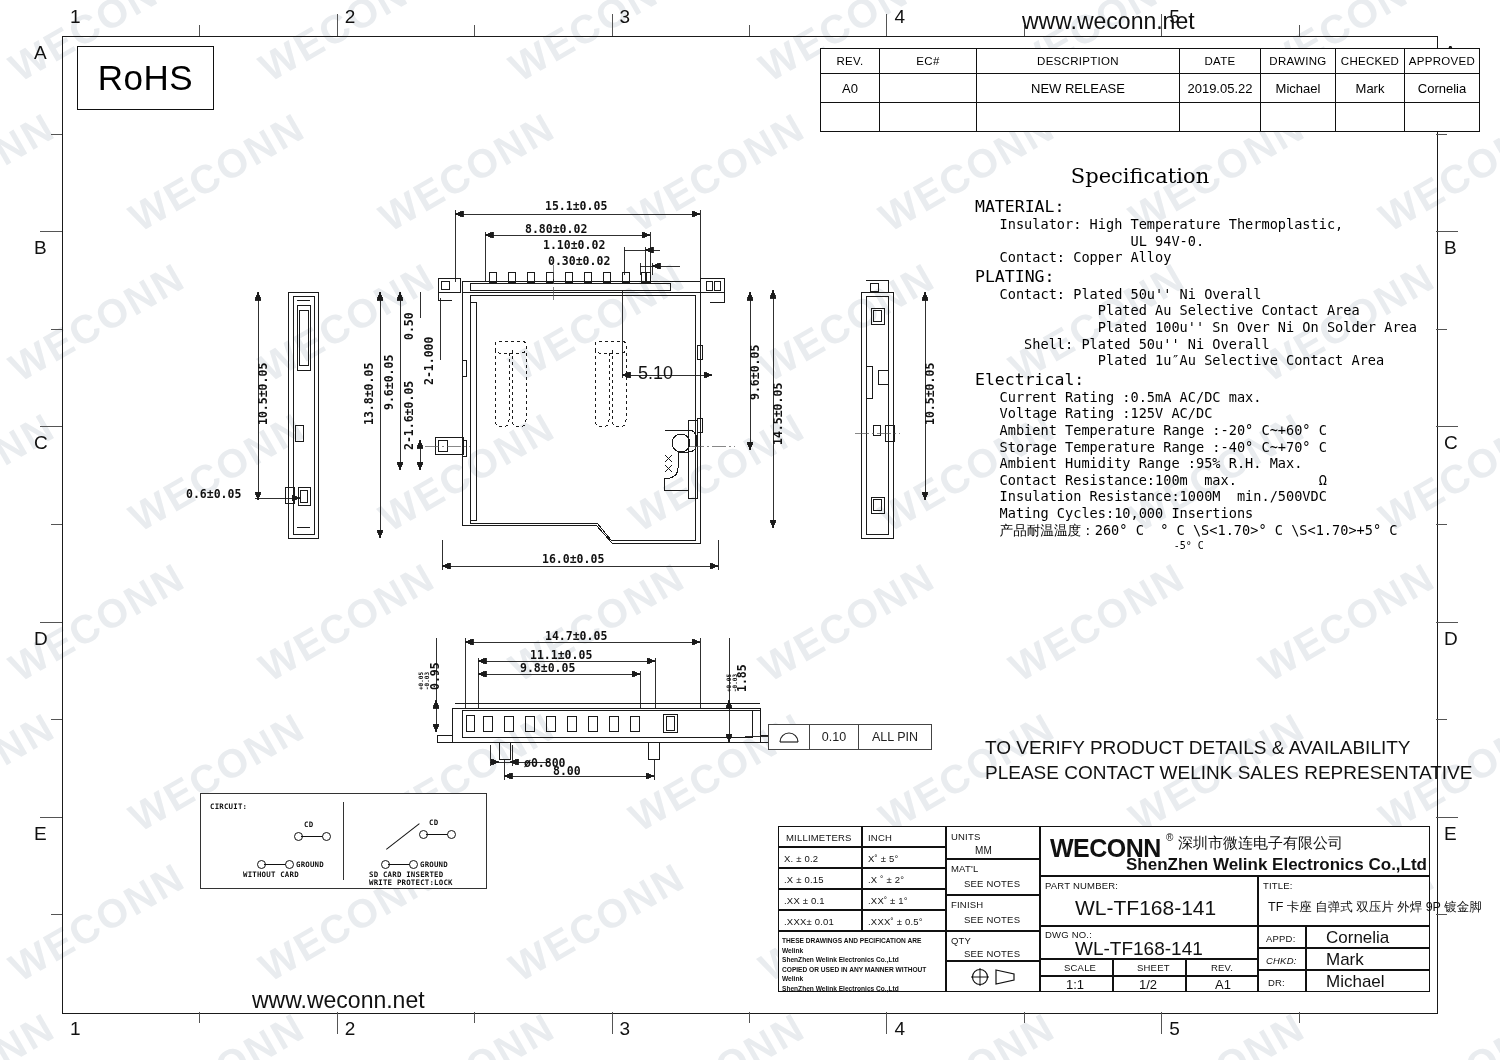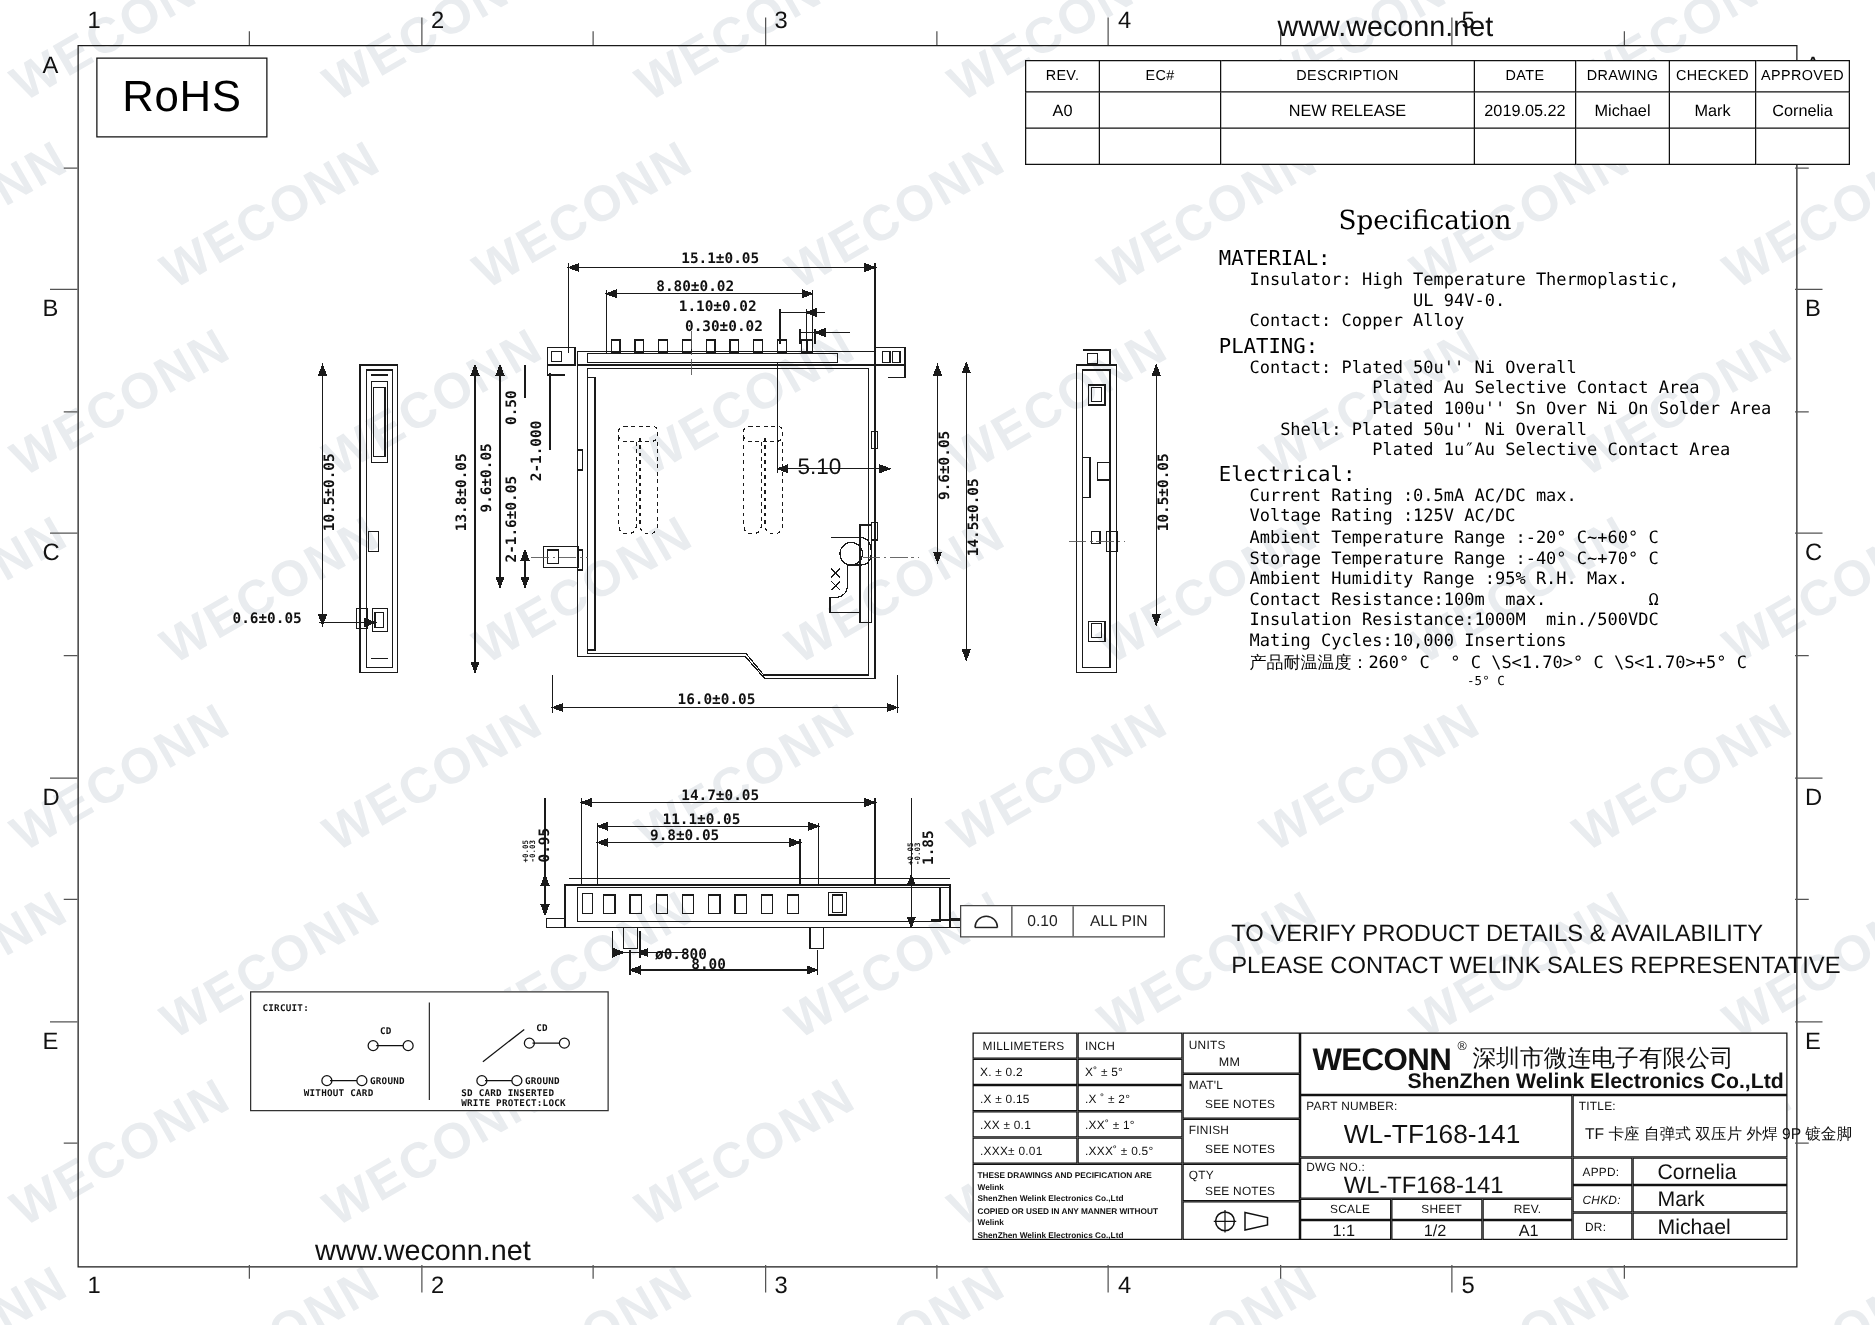--- a/index.html
+++ b/index.html
@@ -363,21 +363,21 @@
       <circle cx="10" cy="10" r="7.5" fill="none" stroke="#111" stroke-width="1.2"></circle>
       <line x1="1" y1="10" x2="19" y2="10" stroke="#111" stroke-width="1"></line>
       <line x1="10" y1="1" x2="10" y2="19" stroke="#111" stroke-width="1"></line>
       <path d="M26 3 L44 7 L44 13 L26 17 Z" fill="none" stroke="#111" stroke-width="1.2"></path>
     </svg>
   </span>
 
   <div class="cell" style="left:262px;top:0;width:390px;height:50px;"></div>
   <div class="tlv" style="left:272px;top:8px;font-size:25px;font-weight:700;letter-spacing:-.5px;">WECONN</div>
   <div class="tlv" style="left:388px;top:6px;font-size:10px;">®</div>
-  <div class="tlv" style="left:400px;top:8px;font-size:19px;">深圳市微连电子有限公司</div>
+  <div class="tlv" style="left:400px;top:8px;font-size:15px;">深圳市微连电子有限公司</div>
   <div class="tlv" style="left:348px;top:29px;font-size:17px;font-weight:700;">ShenZhen Welink Electronics Co.,Ltd</div>
 
   <div class="cell" style="left:262px;top:50px;width:218px;height:50px;"></div>
   <div class="tl" style="left:267px;top:54px;">PART NUMBER:</div>
   <div class="tlv" style="left:297px;top:70px;font-size:21px;">WL-TF168-141</div>
 
   <div class="cell" style="left:480px;top:50px;width:172px;height:50px;"></div>
   <div class="tl" style="left:485px;top:54px;">TITLE:</div>
   <div class="tlv" style="left:490px;top:73px;font-size:12.5px;white-space:nowrap;">TF 卡座 自弹式 双压片 外焊 9P 镀金脚</div>
 

